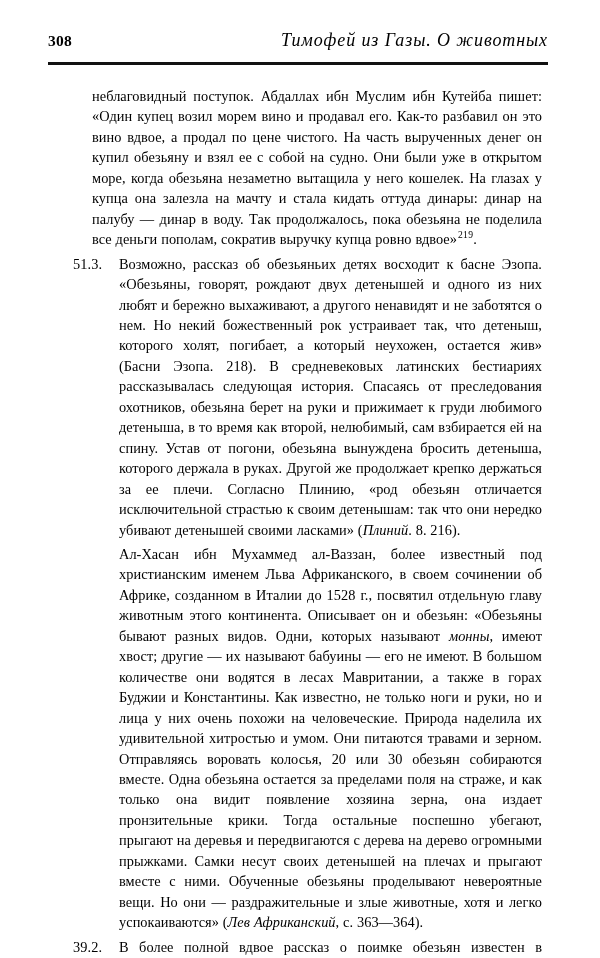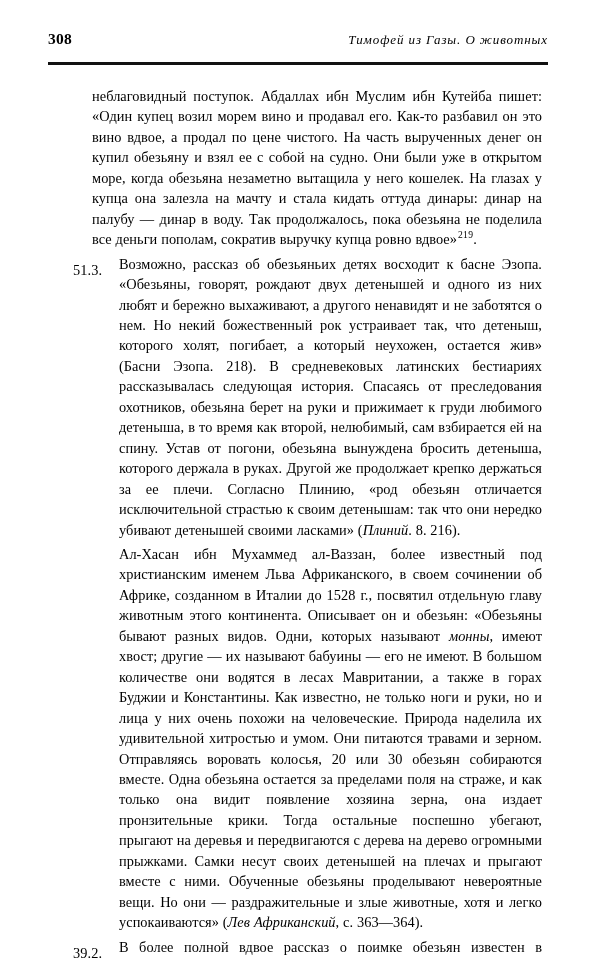--- a/index.html
+++ b/index.html
@@ -36,21 +36,21 @@
   }
   .folio {
     font-family: "Liberation Serif", "DejaVu Serif", serif;
     font-weight: bold;
     font-size: 15.5px;
     letter-spacing: 0.2px;
   }
   .running-title {
     font-family: "Liberation Serif", "DejaVu Serif", serif;
     font-style: italic;
-    font-size: 13px;
+    font-size: 18px;
     letter-spacing: 0.9px;
     white-space: nowrap;
   }
   .header-rule {
     position: absolute;
     left: 48px;
     top: 62px;
     width: 500px;
     height: 3px;
     background: #111;
@@ -79,21 +79,21 @@
   }
 
   
   .numbered {
     position: relative;
     padding-left: 27px;
   }
   .numbered > .secnum {
     position: absolute;
     left: -15px;
-    top: 6px;
+    top: 0;
     width: 40px;
     text-align: left;
     font-size: 14.35px;
     line-height: 20.45px;
     letter-spacing: 0.1px;
   }
   .numbered > p.para {
     text-indent: 0;
   }
 

